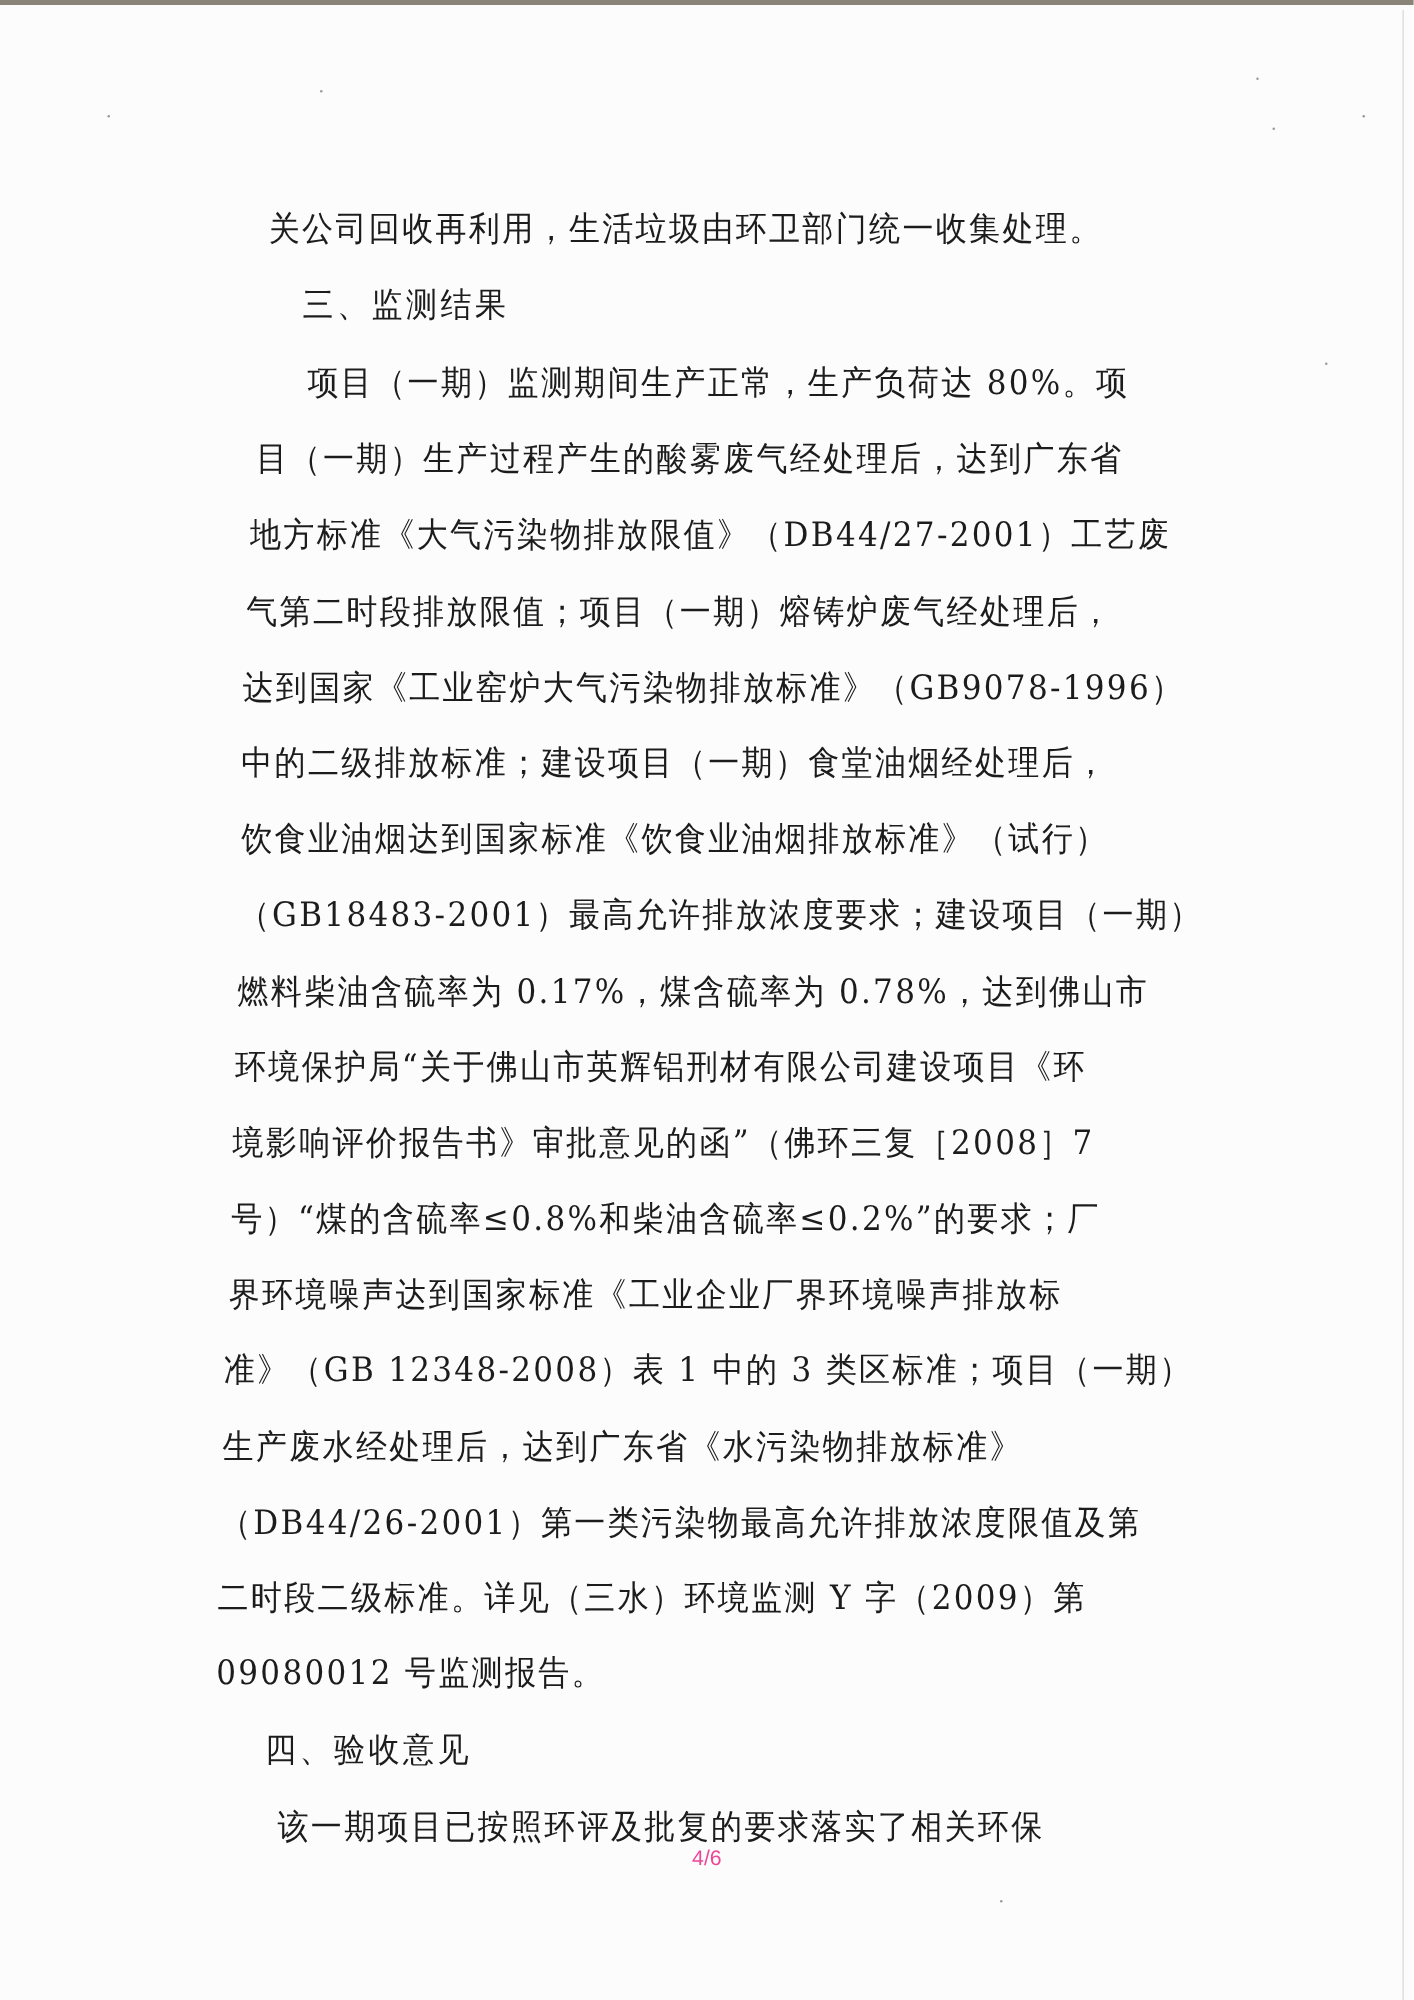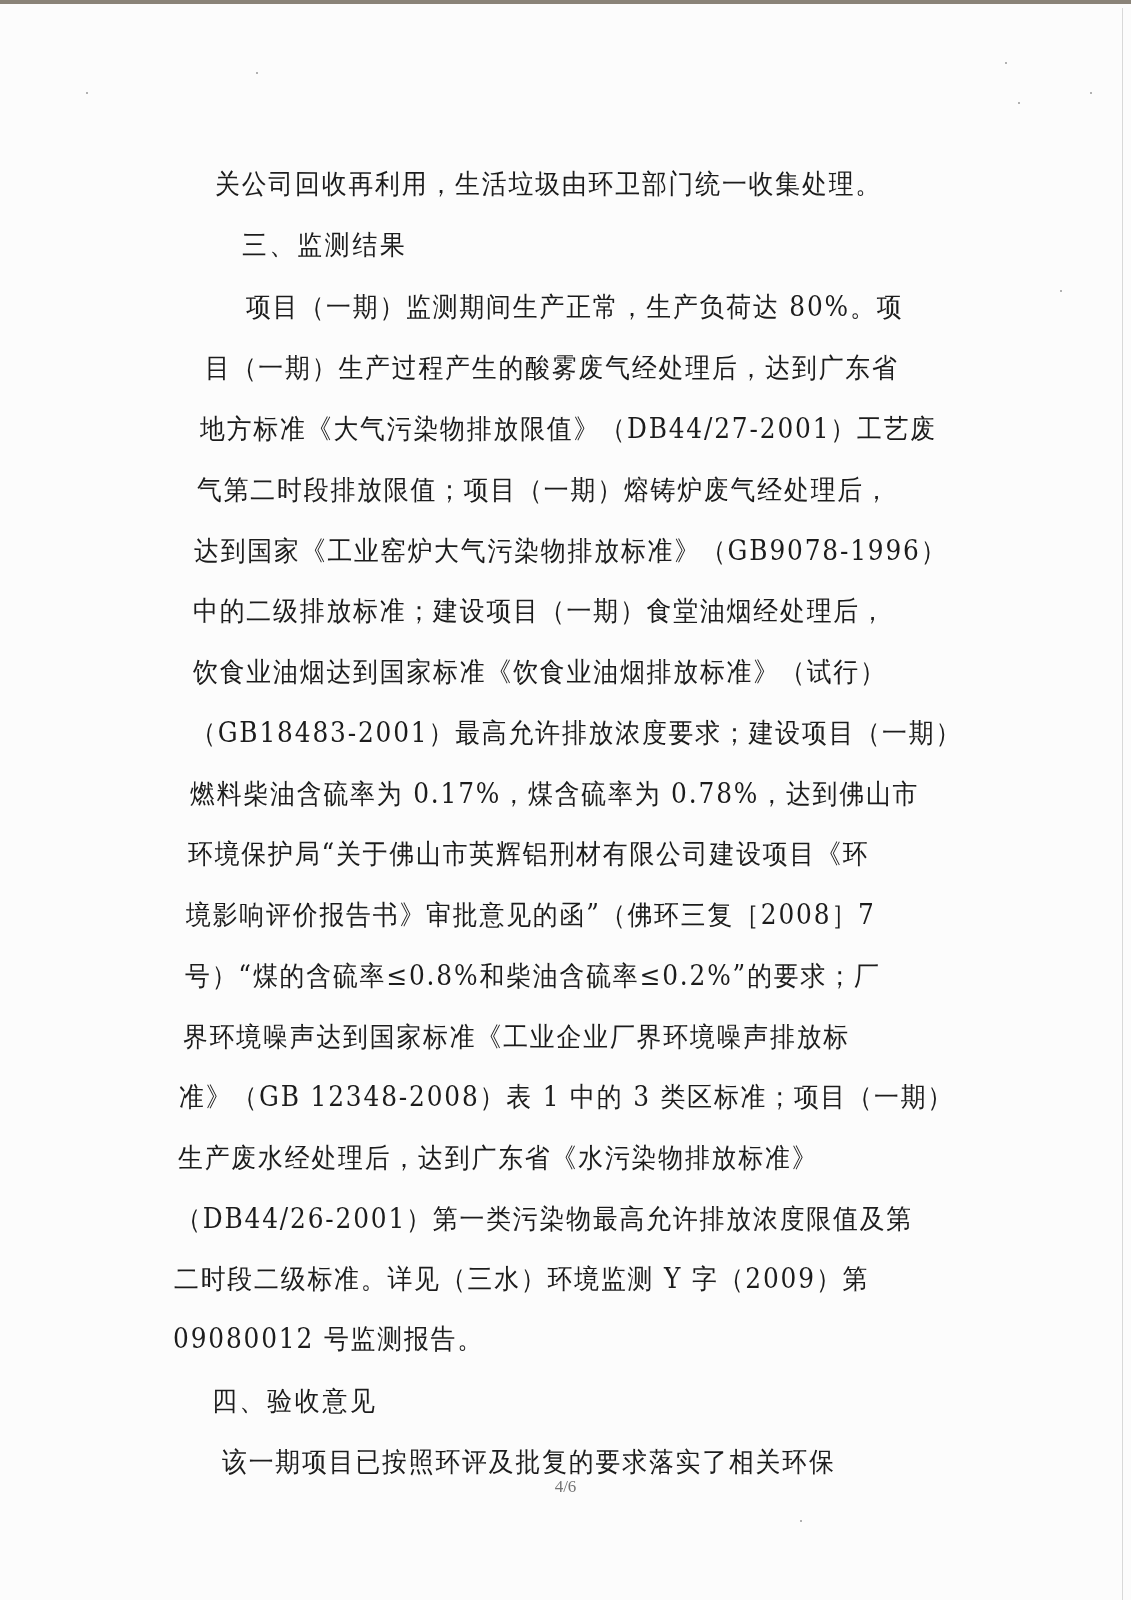--- a/index.html
+++ b/index.html
@@ -30,23 +30,23 @@
     white-space: nowrap;
     letter-spacing: 2px;
     transform: scaleX(0.92);
     transform-origin: left center;
   }
   .heading { letter-spacing: 3px; }
   .page-num {
     position: absolute;
     left: 0; width: 1131px; top: 1477px;
     text-align: center;
-    font-family: Liberation Serif, serif;
+    font-family: Liberation Sans, sans-serif;
     font-size: 17px;
-    color: #737373;
+    color: #ec4899;
   }
   .speck { position: absolute; width: 2px; height: 2px; background: #999; border-radius: 50%; }
 </style>
 </head>
 <body>
 
 <div class="scan-frame"></div>
 <div class="right-edge"></div>
 
 <div>

